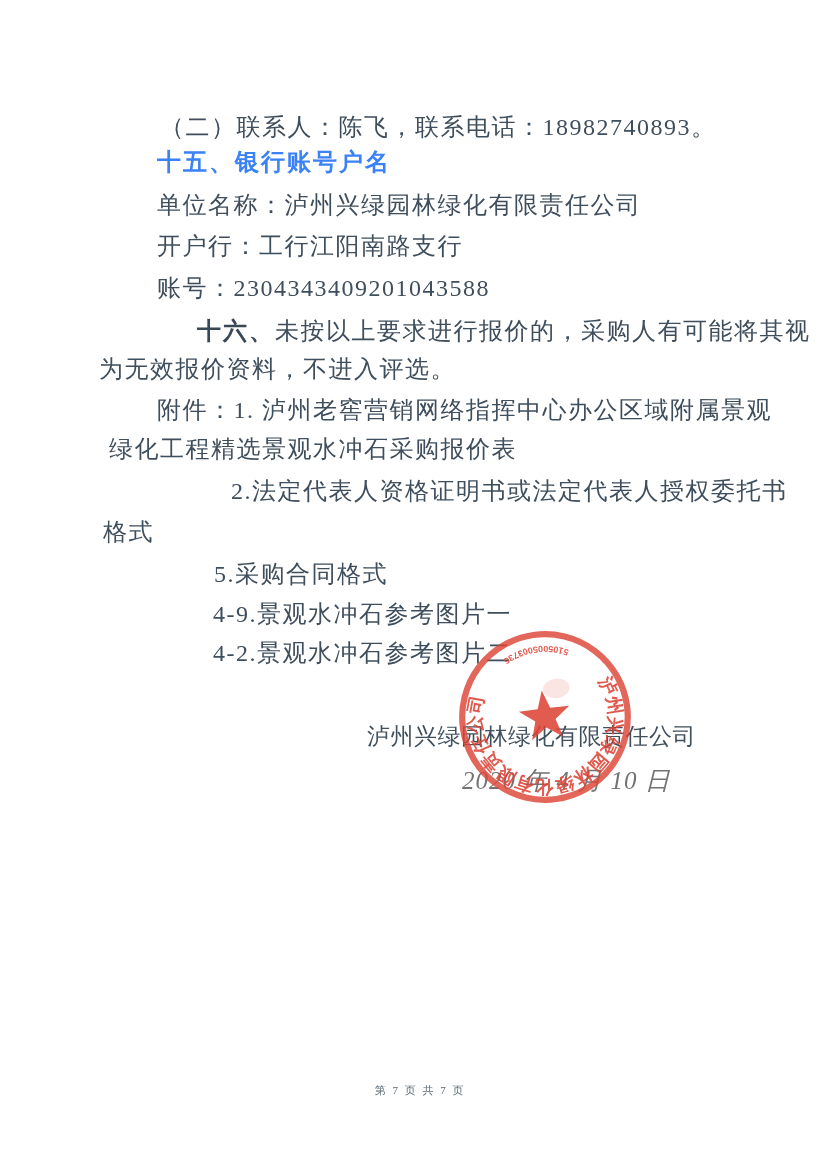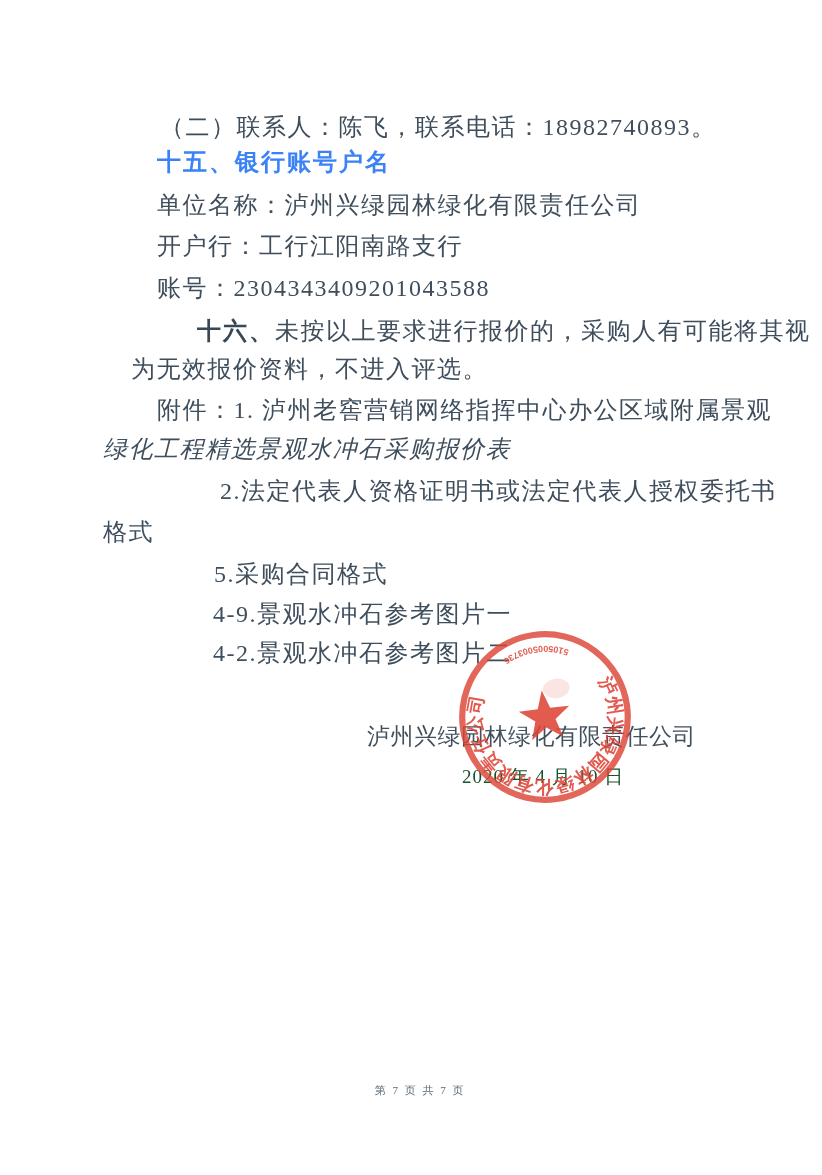--- a/index.html
+++ b/index.html
@@ -38,24 +38,25 @@
     top: 721px;
     font-size: 23px;
     letter-spacing: 0.5px;
     color: #41505d;
     white-space: nowrap;
   }
   .signature-date {
     position: absolute;
     left: 462px;
     top: 764px;
-    font-size: 19px;
+    font-size: 25px;
     letter-spacing: 1px;
-    color: #14532d;
+    color: #737373;
     white-space: nowrap;
+    font-style: italic;
   }
   .seal {
     position: absolute;
     left: 456px;
     top: 628px;
     width: 178px;
     height: 178px;
     pointer-events: none;
   }
   .footer {
@@ -81,29 +82,29 @@
   <div class="line" style="left:157px; top:231px;">开户行：工行江阳南路支行</div>
 
   <div class="line" style="left:157px; top:190px;">单位名称：泸州兴绿园林绿化有限责任公司</div>
 
   <div class="line" style="left:157px; top:273px;">账号：2304343409201043588</div>
 
   <div class="line" style="left:157px; top:316px;margin-left:40px;">
     <span class="bold-prefix">十六、</span><span>未按以上要求进行报价的，采购人有可能将其视</span>
   </div>
 
-  <div class="line" style="left:99px; top:354px;margin-left:32px;">为无效报价资料，不进入评选。</div>
+  <div class="line" style="left:99px; top:354px;">为无效报价资料，不进入评选。</div>
 
   <div class="line" style="left:157px; top:395px;">
     <span>附件：</span><span>1. 泸州老窖营销网络指挥中心办公区域附属景观</span>
   </div>
 
-  <div class="line" style="left:103px; top:434px;font-style:italic;">绿化工程精选景观水冲石采购报价表</div>
+  <div class="line" style="left:109px; top:434px;">绿化工程精选景观水冲石采购报价表</div>
 
-  <div class="line" style="left:220px; top:476px;">2.法定代表人资格证明书或法定代表人授权委托书</div>
+  <div class="line" style="left:231px; top:476px;">2.法定代表人资格证明书或法定代表人授权委托书</div>
 
   <div class="line" style="left:103px; top:517px;text-align:right;">格式</div>
 
   <div class="line" style="left:214px; top:559px;">5.采购合同格式</div>
 
   <div class="line" style="left:213px; top:599px;">4-9.景观水冲石参考图片一</div>
 
   <div class="line" style="left:213px; top:638px;">4-2.景观水冲石参考图片二</div>
 
   <div class="signature-company">泸州兴绿园林绿化有限责任公司</div>

